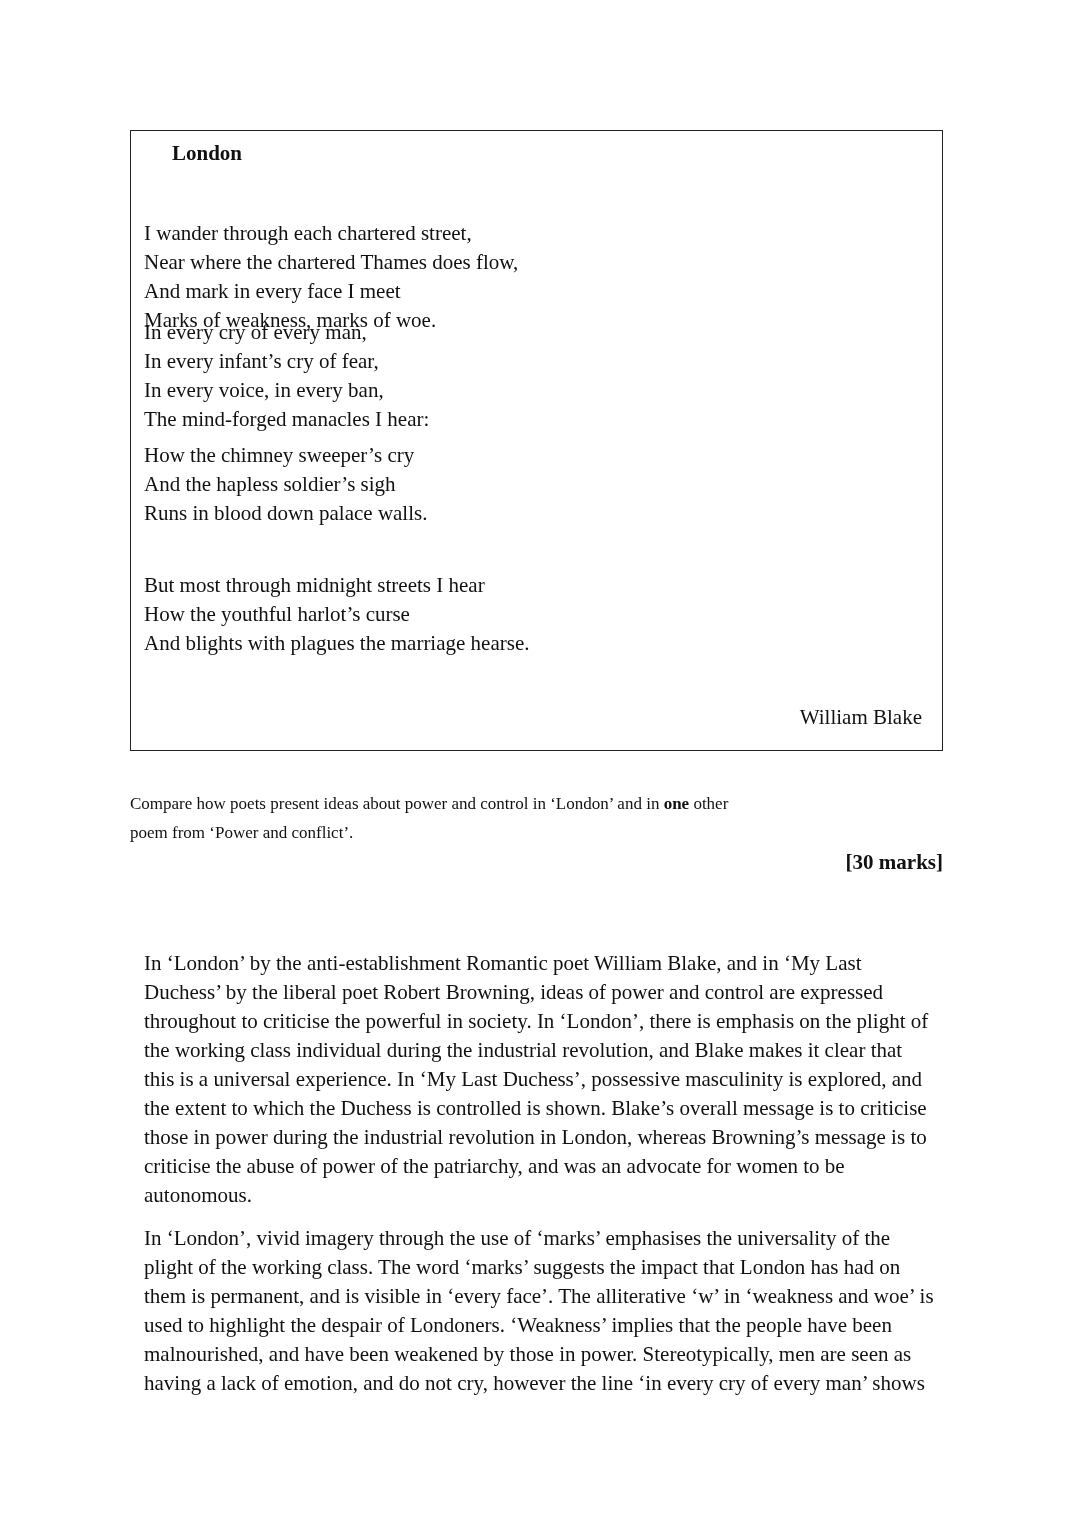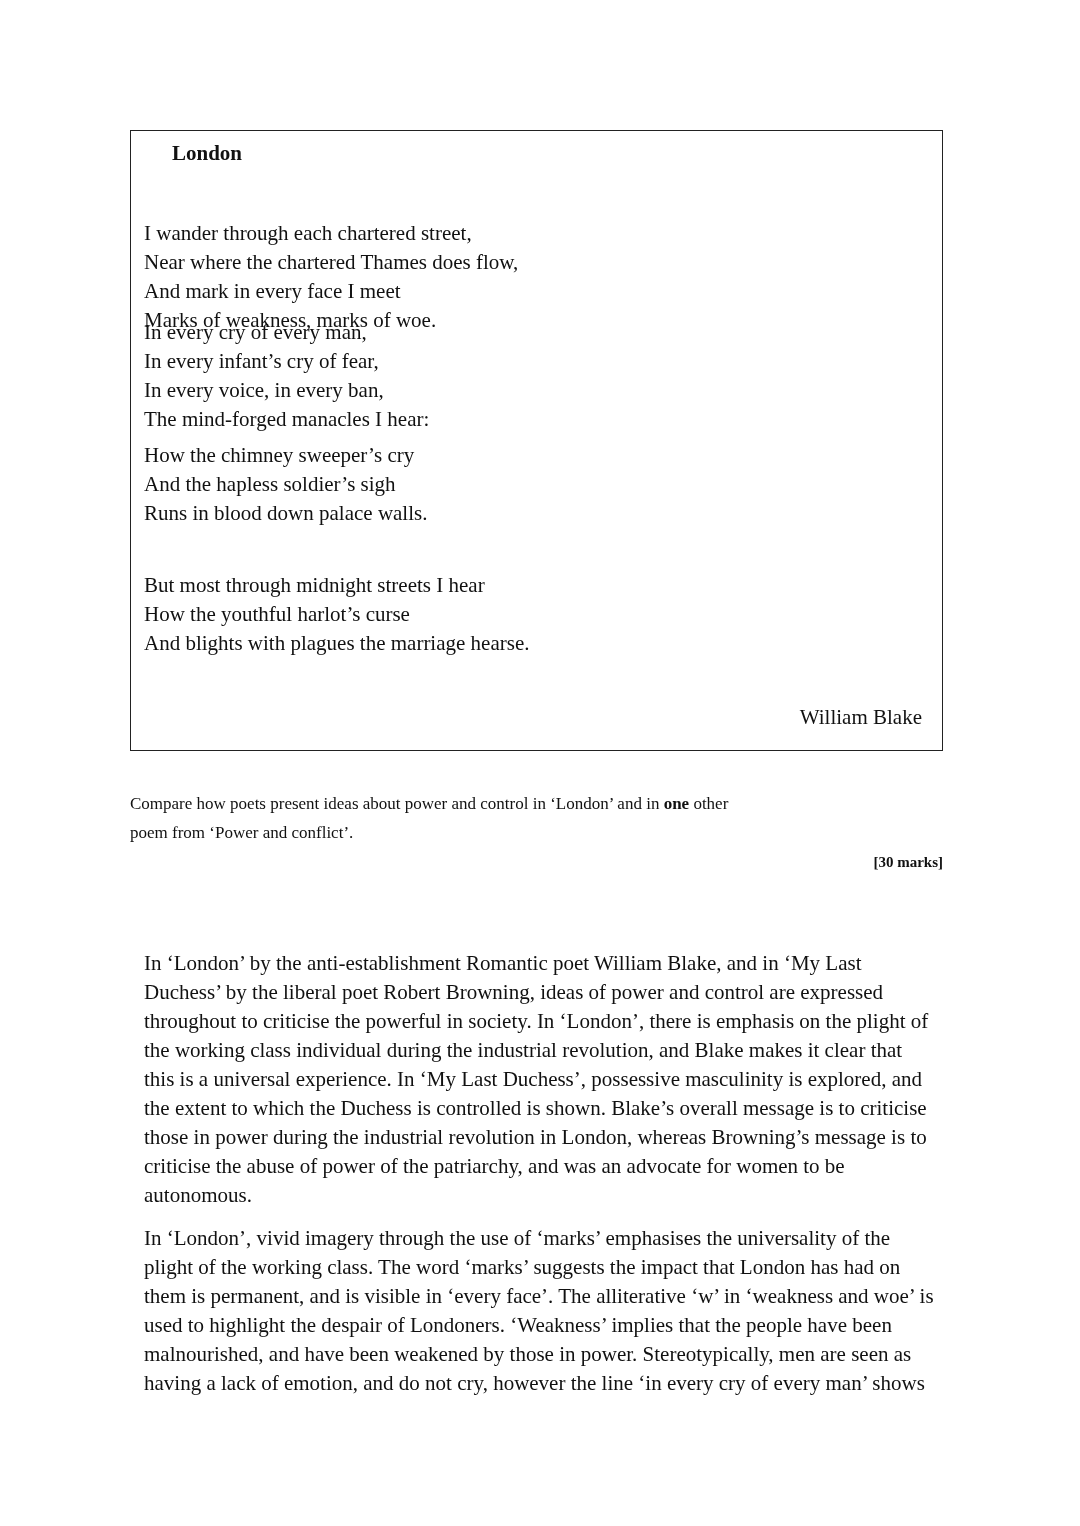--- a/index.html
+++ b/index.html
@@ -57,21 +57,21 @@
       top: 789px;
       width: 820px;
       line-height: 29px;
       font-size: 17px;
     }
     .marks {
       position: absolute;
       right: 137px;
       top: 848px;
       font-weight: bold;
-      font-size: 15px;
+      font-size: 21px;
       line-height: 28px;
     }
     .essay-para {
       position: absolute;
       left: 130px;
       width: 822px;
       line-height: 29px;
       font-size: 21px;
       margin: 14px;
     }

